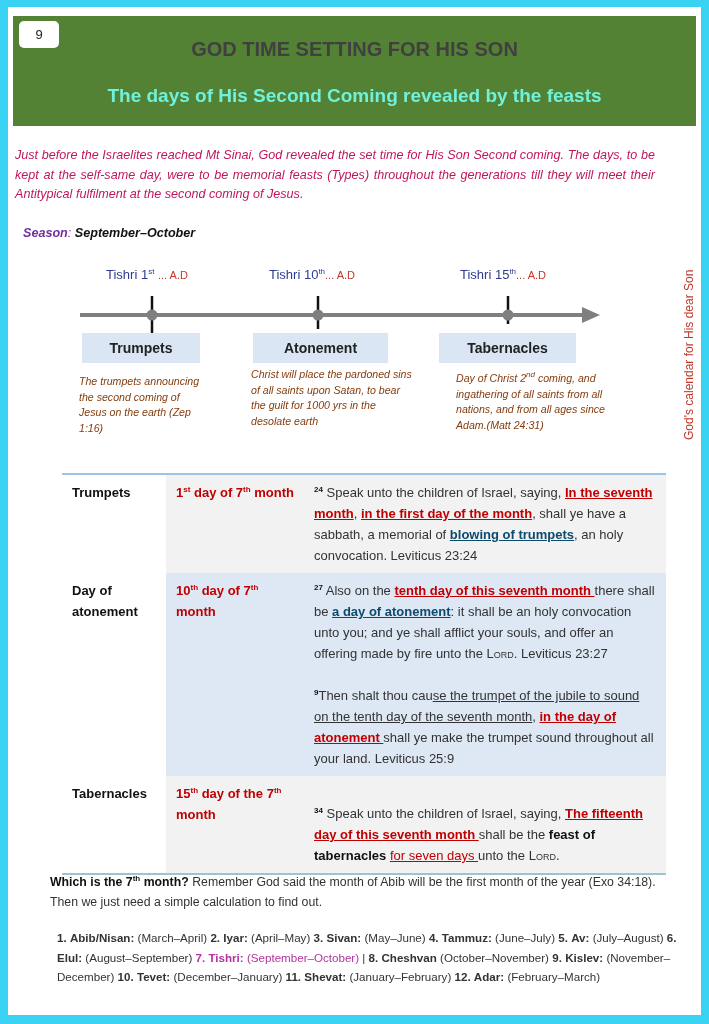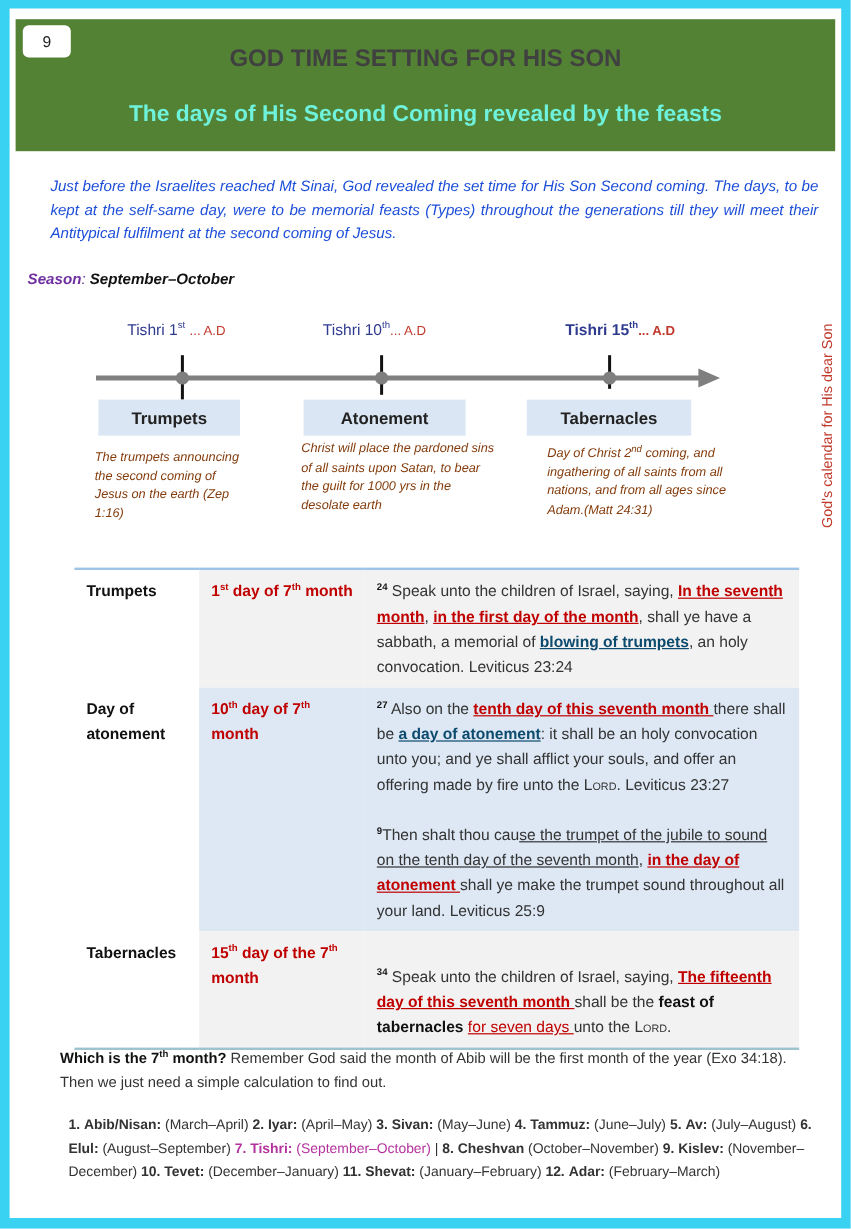--- a/index.html
+++ b/index.html
@@ -6,21 +6,21 @@
   body { width: 709px; height: 1024px; background: #ffffff; position: relative; overflow: hidden;
          font-family: "Liberation Sans", sans-serif; }
   .frame { position: absolute; left: 0; top: 0; width: 709px; height: 1024px; box-sizing: border-box;
            border-left: 8px solid #3ad2f2; border-right: 8px solid #3ad2f2; border-top: 7px solid #3ad2f2; border-bottom: 9px solid #3ad2f2;
            background: #fff; }
   .banner { position: absolute; left: 13px; top: 16px; width: 683px; height: 110px; background: #548235; }
   .page-num { position: absolute; left: 19px; top: 21px; width: 40px; height: 27px; background: #fff; border-radius: 5px;
               font-size: 13px; color: #222; text-align: center; line-height: 27px; }
   .title { position: absolute; left: 13px; top: 38px; width: 683px; text-align: center; color: #404040; font-weight: bold; font-size: 20px; }
   .subtitle { position: absolute; left: 13px; top: 85px; width: 683px; text-align: center; color: #6ff2dc; font-weight: bold; font-size: 19px; }
-  .intro { position: absolute; left: 42px; top: 146px; width: 640px; color: #1d4ed8; font-style: italic; font-size: 12.6px;
+  .intro { position: absolute; left: 15px; top: 146px; width: 640px; color: #be185d; font-style: italic; font-size: 12.6px;
            line-height: 19.5px; text-align: justify; }
   .season { position: absolute; left: 23px; top: 226px; font-size: 12.6px; font-style: italic; font-weight: bold; }
   .season .lbl { color: #7030a0; }
   .season .val { color: #111; margin-top: 48px; }
 
   .timeline { position: absolute; left: 0; top: 0; width: 709px; height: 450px; pointer-events: none; }
   .tick-label { position: absolute; font-size: 13px; color: #2f3b8f; white-space: nowrap; }
   .tick-label sup { font-size: 8px; }
   .tick-label .ad { color: #c0392b; font-size: 11px; }
   .feast-box { position: absolute; height: 30px; background: #dae6f3; text-align: center; line-height: 30px; font-weight: bold;
@@ -78,21 +78,21 @@
   <line x1="508" y1="296" x2="508" y2="324" stroke="#111" stroke-width="2.5"></line>
   <circle cx="508" cy="315" r="5.5" fill="#7f7f7f"></circle>
 </svg>
 
 <div class="tick-label" style="left:106px; top:267px;text-align:right;">
   <span>Tishri 1</span><sup>st</sup> <span class="ad">... A.D</span>
 </div>
 <div class="tick-label" style="left:269px; top:267px;">
   <span>Tishri  10</span><sup>th</sup><span class="ad">... A.D</span>
 </div>
-<div class="tick-label" style="left:471px; top:267px;font-weight:bold;">
+<div class="tick-label" style="left:460px; top:267px;">
   <span>Tishri  15</span><sup>th</sup><span class="ad">... A.D</span>
 </div>
 
 <div class="feast-box" style="left:82px; top:333px; width:118px;">Trumpets</div>
 <div class="feast-box" style="left:253px; top:333px; width:135px;">Atonement</div>
 <div class="feast-box" style="left:439px; top:333px; width:137px;">Tabernacles</div>
 
 <div class="feast-desc" style="left:79px; top:374px; width:130px;">The trumpets announcing  the second coming of Jesus on the earth (Zep 1:16)</div>
 <div class="feast-desc" style="left:251px; top:367px; width:165px;">Christ will place the pardoned sins of all saints upon Satan, to bear the guilt for 1000 yrs in the desolate earth</div>
 <div class="feast-desc" style="left:456px; top:371px; width:180px;">

